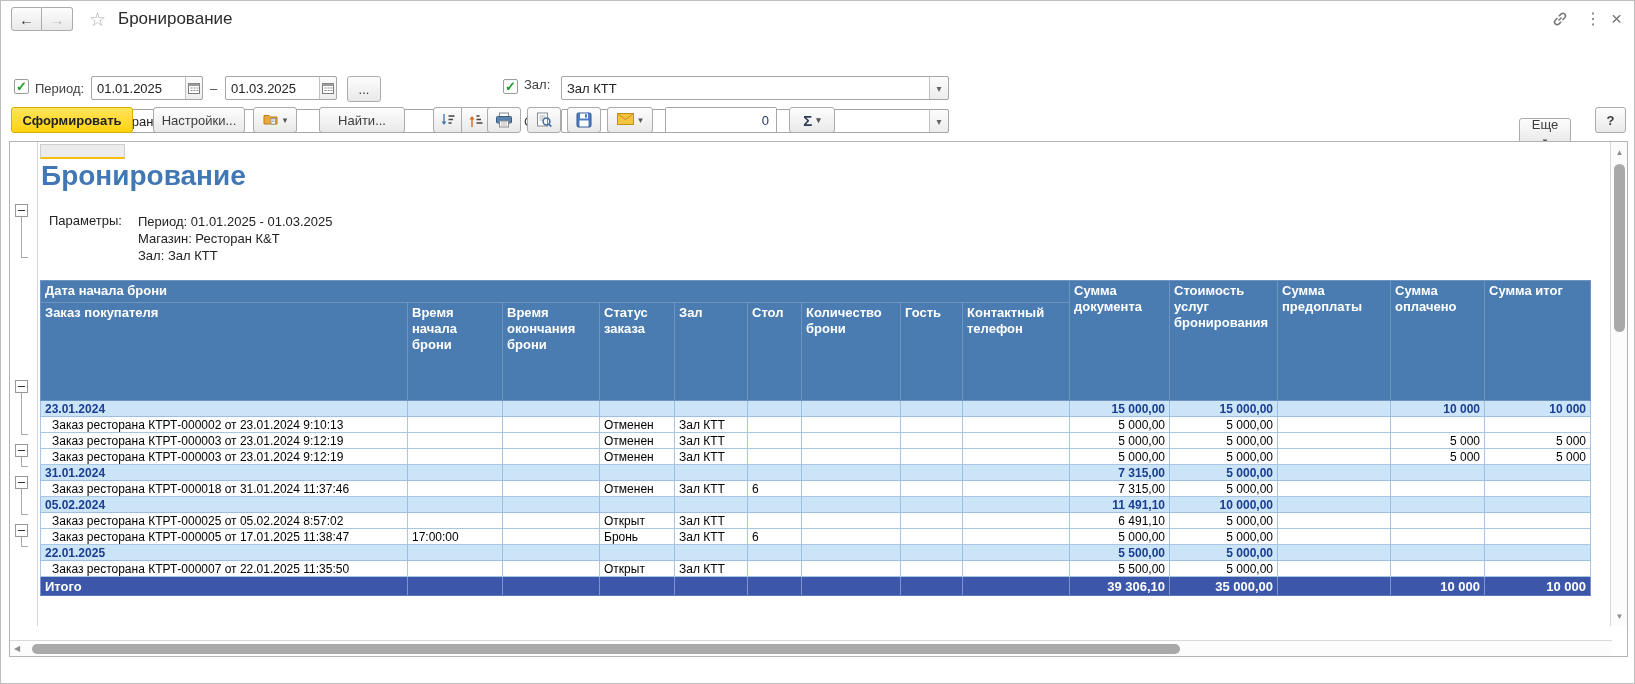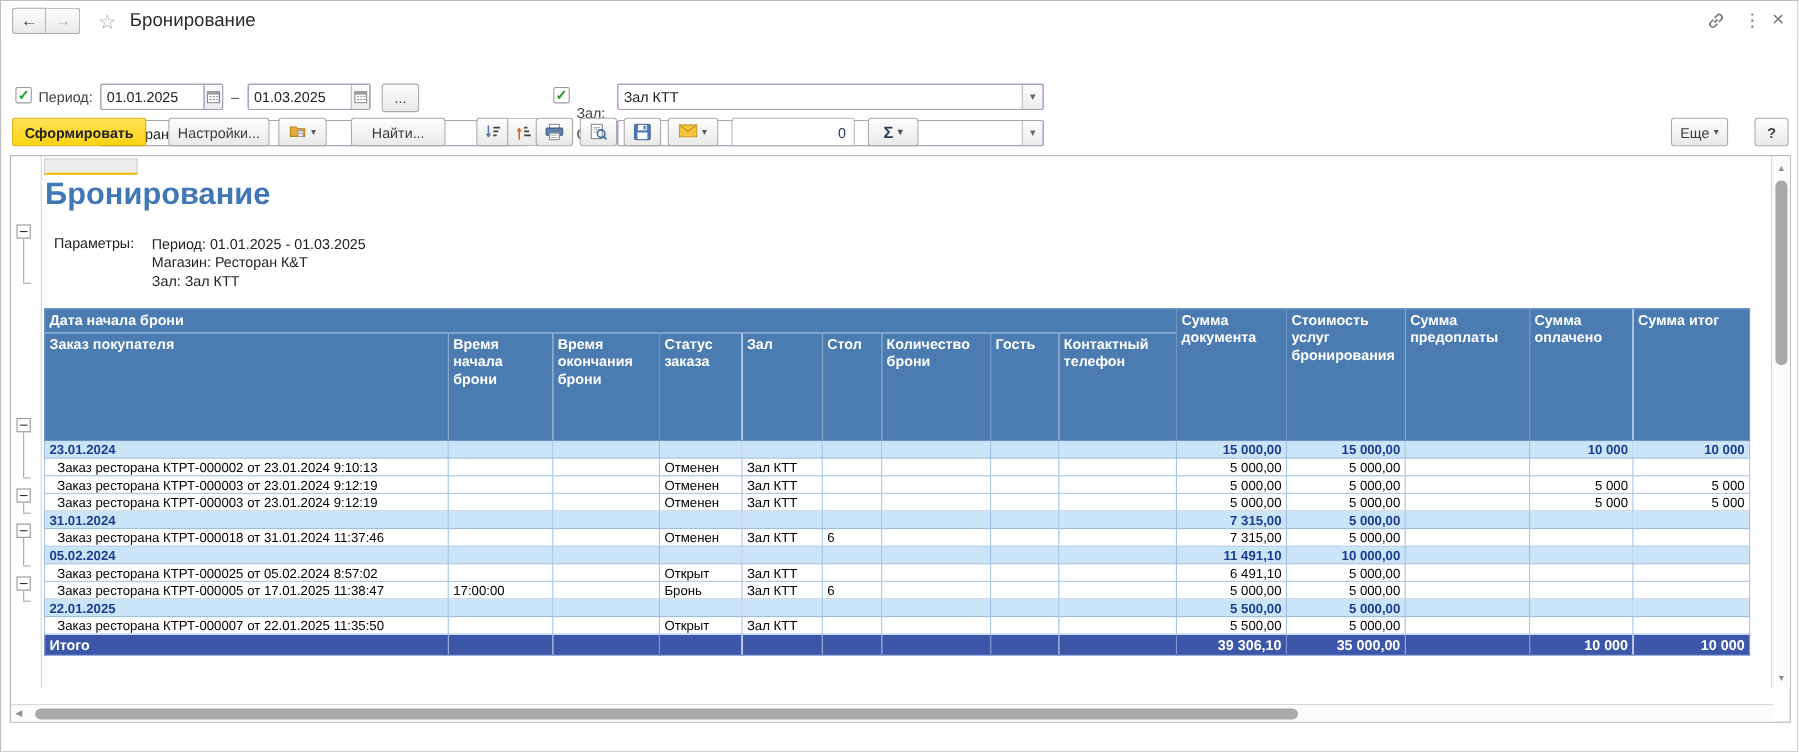--- a/index.html
+++ b/index.html
@@ -26,21 +26,21 @@
   .cb .check { color:#19a227; font-weight:bold; font-size:13px; }
   .cb:not(.checked) .check { display:none; }
   .flabel { font-size:13px; color:#404040; }
   .field { display:inline-flex; align-items:stretch; border:1px solid #a6a6a6; border-radius:2px; background:#8b5cf6; height:24px; overflow:hidden; }
   .field input { border:none; outline:none; font-family:"Liberation Sans",sans-serif; font-size:13px; color:#222; padding:0 5px; width:100%; }
   .inbtn { border:none; border-left:1px solid #c2c2c2; background:linear-gradient(#fcfcfc,#ededed); width:20px; display:flex; align-items:center; justify-content:center; cursor:pointer; color:#666; font-size:10px; padding:0; }
   .pos-cb1 { left:13px; top:42px; } .pos-lbl1 { left:34px; top:44px; }
   .pos-d1 { left:90px; top:39px; width:112px; } .pos-dash { left:209px; top:44px; color:#444; }
   .pos-d2 { left:224px; top:39px; width:112px; }
   .btn-dots { position:absolute; left:346px; top:39px; width:34px; height:25px; }
-  .pos-cb2 { left:502px; top:42px; } .pos-lbl2 { left:523px; top:58px; }
+  .pos-cb2 { left:502px; top:42px; } .pos-lbl2 { left:523px; top:40px; }
   .pos-hall { left:560px; top:39px; width:388px; }
   .pos-cb3 { left:13px; top:75px; } .pos-lbl3 { left:34px; top:77px; }
   .pos-store { left:90px; top:72px; width:390px; }
   .pos-cb4 { left:502px; top:75px; } .pos-lbl4 { left:523px; top:77px; }
   .pos-tbl { left:560px; top:72px; width:388px; }
 
   
   .toolbar { position:absolute; left:0; top:103px; width:100%; height:32px; }
   .btn { display:inline-flex; align-items:center; justify-content:center; gap:4px; height:26px; border:1px solid #ababab; border-radius:3px; background:linear-gradient(#fdfdfd,#e9e9e9); font-size:13px; color:#3c3c3c; cursor:pointer; padding:0 12px; position:absolute; }
   .btn-generate { left:10px; top:3px; width:122px; background:linear-gradient(#ffe45a,#ffd312); border-color:#d9b100; font-weight:bold; color:#222; }
@@ -50,21 +50,21 @@
   .sortgrp { position:absolute; left:432px; top:3px; display:flex; }
   .sortbtn { width:29px; height:26px; border:1px solid #ababab; background:linear-gradient(#fdfdfd,#e9e9e9); display:flex; align-items:center; justify-content:center; cursor:pointer; }
   .sortbtn:first-child { border-radius:3px 0 0 3px; }
   .sortbtn:last-child { border-radius:0 3px 3px 0; border-left:none; }
   .iconbtn { position:absolute; top:3px; width:34px; height:26px; border:1px solid #ababab; border-radius:3px; background:linear-gradient(#fdfdfd,#e9e9e9); display:flex; align-items:center; justify-content:center; cursor:pointer; }
   .p-print { left:486px; } .p-preview { left:526px; } .p-save { left:566px; }
   .btn-mail { left:606px; top:3px; width:46px; padding:0 6px; }
   .counter { position:absolute; left:664px; top:3px; width:112px; height:26px; border:1px solid #a6a6a6; border-radius:2px; }
   .counter input { width:100%; height:100%; border:none; outline:none; text-align:right; padding:0 7px; font-size:13px; color:#1f3864; font-family:"Liberation Sans",sans-serif; }
   .btn-sigma { left:788px; top:3px; width:46px; padding:0 6px; font-size:15px; font-weight:bold; color:#2d3c56; }
-  .btn-more { left:1518px; top:3px; width:52px; }
+  .btn-more { left:1518px; top:14px; width:52px;flex-direction:column; }
   .btn-help { left:1594px; top:3px; width:31px; font-weight:bold; }
   .dd { font-size:9px; color:#555; }
 
   
   .report { position:absolute; left:8px; top:140px; width:1619px; height:516px; border:1px solid #b3b3b3; background:#fff; }
   .gutter { position:absolute; left:0; top:0; width:28px; height:484px; border-right:1px solid #d6d6d6; }
   .minusbox { position:absolute; left:5px; width:13px; height:13px; border:1px solid #979797; background:#fff; }
   .minusbox::after { content:""; position:absolute; left:2px; top:5px; width:7px; height:1px; background:#333; }
   .gline { position:absolute; left:11px; width:1px; background:#a8a8a8; }
   .gelbow { position:absolute; left:11px; width:7px; height:1px; background:#a8a8a8; }

